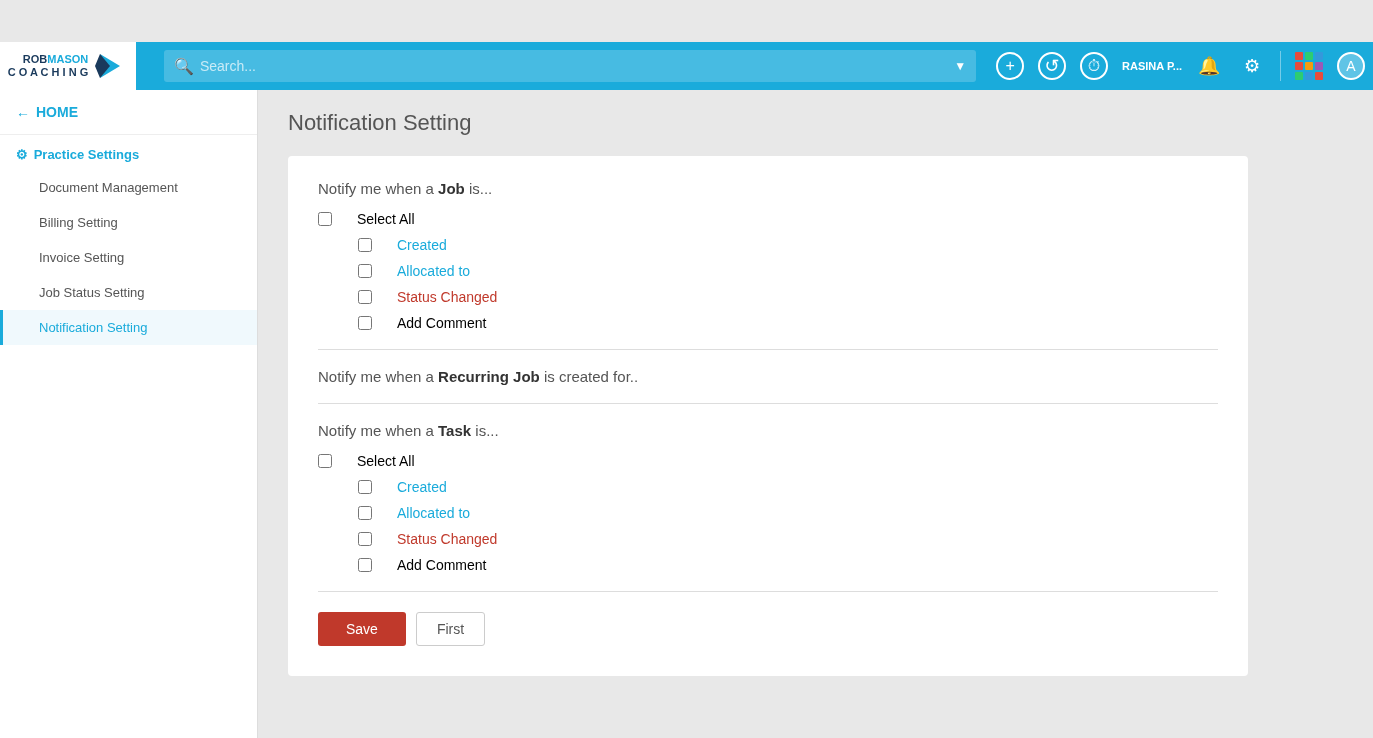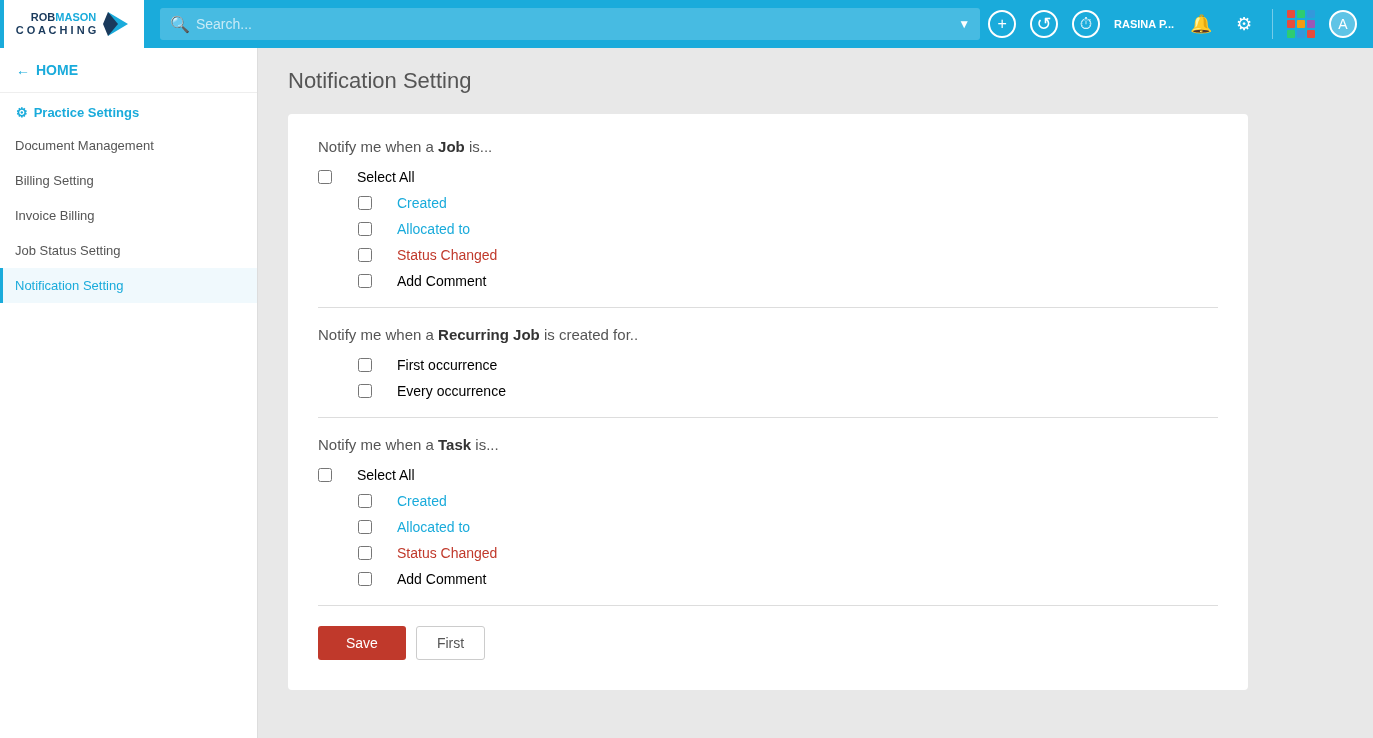--- a/index.html
+++ b/index.html
@@ -4,22 +4,23 @@
   <style>
     * { box-sizing: border-box; margin: 0; padding: 0; }
     body { font-family: Arial, sans-serif; font-size: 14px; background: #e8e8e8; }
 
     
     .header {
       background: #1aabdb;
       height: 48px;
       display: flex;
       align-items: center;
-      padding: 0 16px;
-      gap: 8px;
+      padding: 0 8px;
+      gap: 20px;
+      margin-top: 42px;
     }
     .logo-area {
       background: white;
       width: 140px;
       height: 48px;
       display: flex;
       align-items: center;
       justify-content: center;
       flex-shrink: 0;
       margin-left: -12px;
@@ -124,21 +125,21 @@
     .sidebar-section {
       padding: 12px 16px 8px;
       color: #1aabdb;
       font-size: 13px;
       font-weight: bold;
       display: flex;
       align-items: center;
       gap: 6px;
     }
     .sidebar-item {
-      padding: 10px 12px;
+      padding: 10px 36px;
       color: #555;
       font-size: 13px;
       cursor: pointer;
       border-left: 3px solid transparent;
     }
     .sidebar-item.active {
       color: #1aabdb;
       border-left: 3px solid #1aabdb;
       background: #f0f9fd;
     }
@@ -274,21 +275,21 @@
     <div class="sidebar-home">
       <span>←</span>
       <span>HOME</span>
     </div>
     <div class="sidebar-section">
       <span>⚙</span>
       <span>Practice Settings</span>
     </div>
     <div class="sidebar-item">Document Management</div>
     <div class="sidebar-item">Billing Setting</div>
-    <div class="sidebar-item">Invoice Billing</div>
+    <div class="sidebar-item">Invoice Setting</div>
     <div class="sidebar-item">Job Status Setting</div>
     <div class="sidebar-item active">Notification Setting</div>
   </div>
 
   <div class="main-content">
     <h1 class="page-title">Notification Setting</h1>
 
     <div class="content-card">
 
       <div class="section-title">
@@ -317,30 +318,20 @@
             <span>Add Comment</span>
           </label>
         </div>
       </div>
 
       <hr class="section-divider">
 
       <div class="section-title">
         Notify me when a <strong>Recurring Job</strong> is created for..
       </div>
-      <div class="sub-checkboxes" style="margin-left:40px; margin-bottom:6px;">
-        <label class="checkbox-item">
-          <input type="checkbox" style="">
-          <span>First occurrence</span>
-        </label>
-        <label class="checkbox-item">
-          <input type="checkbox" style="">
-          <span>Every occurrence</span>
-        </label>
-      </div>
 
       <hr class="section-divider">
 
       <div class="section-title">
         Notify me when a <strong>Task</strong> is...
       </div>
       <div class="checkbox-group">
         <label class="checkbox-item select-all">
           <input type="checkbox" style="">
           <span>Select All</span>

